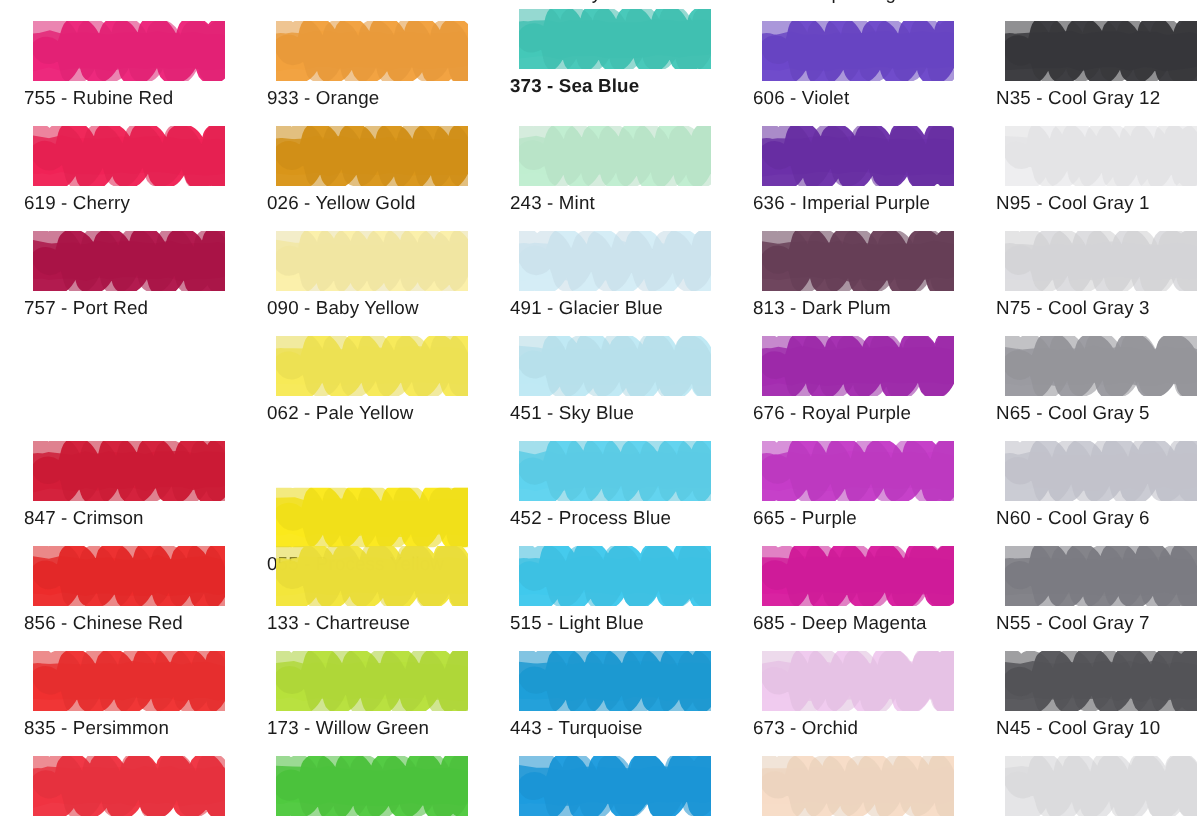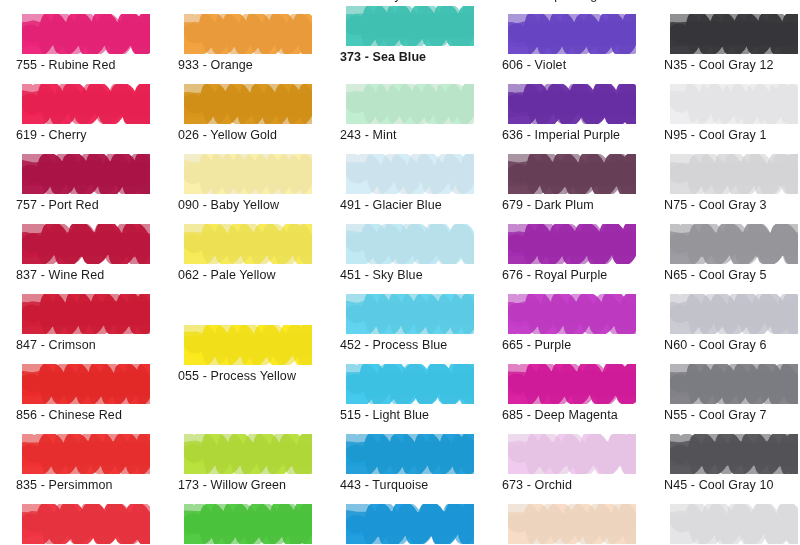--- a/index.html
+++ b/index.html
@@ -219,46 +219,34 @@
     <div class="swatch-cell" style="left: 486px; top: 154px;">
       <div class="swatch-mark">
         <svg width="128" height="40" viewBox="0 0 128 40">
           <g>
             <path d="M 3 20.0 L 3.0 19.5 L 11.0 20.7 L 19.0 19.5 L 27.0 19.0 L 35.0 18.6 L 43.0 20.1 L 51.0 18.7 L 59.0 21.4 L 67.0 19.9 L 75.0 21.0 L 83.0 21.0 L 91.0 20.2 L 99.0 20.5 L 107.0 20.5 L 115.0 18.6 L 123.0 19.8" fill="none" stroke="#6A4059" stroke-width="24.0" stroke-linecap="round" opacity="0.82"></path>
             <path d="M 3.9 32.4 Q 10.9 6.5 16.8 33.2 Q 23.2 33.3 29.7 6.5 Q 36.5 8.4 42.5 31.9 Q 48.5 32.9 55.4 7.9 Q 61.4 7.8 68.3 33.3 Q 75.6 32.7 81.2 7.0 Q 87.4 7.4 94.1 33.2 Q 99.9 32.0 106.9 8.6 Q 113.4 9.0 119.8 33.7 Q 126.3 31.3 125.0 8.4" fill="none" stroke="#6A4059" stroke-width="20.0" stroke-linecap="round" stroke-linejoin="round" opacity="0.97"></path>
             <path d="M 5.1 7.6 Q 10.7 31.3 16.8 7.0 Q 23.1 8.9 28.5 32.0 Q 35.1 31.0 40.1 8.2 Q 45.4 6.7 51.8 32.8 Q 57.8 32.4 63.5 7.8 Q 69.1 6.5 75.2 31.9 Q 80.8 31.1 86.8 8.8 Q 93.2 6.1 98.5 32.6 Q 104.3 33.8 110.2 7.5 Q 116.1 9.1 121.9 33.3 Q 127.6 33.4 125.0 7.4" fill="none" stroke="#633c53" stroke-width="18.4" stroke-linecap="round" stroke-linejoin="round" opacity="0.55"></path>
           </g>
         </svg>
       </div>
-      <div class="swatch-label">679 - Dark Plum</div>
+      <div class="swatch-label">813 - Dark Plum</div>
     </div>
     <div class="swatch-cell" style="left: 648px; top: 154px;">
       <div class="swatch-mark">
         <svg width="128" height="40" viewBox="0 0 128 40">
           <g>
             <path d="M 3 20.0 L 3.0 20.5 L 11.0 20.7 L 19.0 21.3 L 27.0 21.5 L 35.0 20.2 L 43.0 21.4 L 51.0 20.1 L 59.0 20.9 L 67.0 19.2 L 75.0 18.9 L 83.0 19.6 L 91.0 20.7 L 99.0 20.8 L 107.0 20.6 L 115.0 19.4 L 123.0 20.7" fill="none" stroke="#DCDCDF" stroke-width="24.0" stroke-linecap="round" opacity="0.82"></path>
             <path d="M 3.1 32.4 Q 10.4 6.2 16.2 32.8 Q 22.8 33.7 29.4 8.7 Q 36.5 6.3 42.5 33.6 Q 48.1 33.5 55.7 6.9 Q 62.3 8.4 68.9 33.7 Q 75.0 33.7 82.0 8.2 Q 87.9 8.4 95.2 33.7 Q 101.0 33.4 108.3 8.6 Q 115.3 8.5 121.5 31.4 Q 128.1 32.5 125.0 8.3" fill="none" stroke="#DCDCDF" stroke-width="20.0" stroke-linecap="round" stroke-linejoin="round" opacity="0.97"></path>
             <path d="M 3.8 7.6 Q 8.9 32.7 15.8 7.4 Q 22.2 8.6 27.8 31.5 Q 32.9 31.7 39.8 8.5 Q 45.6 7.6 51.8 31.9 Q 58.5 32.2 63.8 8.1 Q 69.8 6.3 75.8 32.7 Q 81.7 31.3 87.8 7.0 Q 94.0 7.5 99.8 33.7 Q 105.7 33.1 111.9 8.3 Q 117.3 6.2 123.9 31.8 Q 130.3 32.3 125.0 8.1" fill="none" stroke="#cdcdcf" stroke-width="18.4" stroke-linecap="round" stroke-linejoin="round" opacity="0.55"></path>
           </g>
         </svg>
       </div>
       <div class="swatch-label">N75 - Cool Gray 3</div>
     </div>
-    <div class="swatch-cell" style="left: 0px; top: 224px;">
-      <div class="swatch-mark">
-        <svg width="128" height="40" viewBox="0 0 128 40">
-          <g>
-            <path d="M 3 20.0 L 3.0 21.4 L 11.0 20.9 L 19.0 20.8 L 27.0 19.3 L 35.0 19.6 L 43.0 21.1 L 51.0 19.3 L 59.0 21.0 L 67.0 19.2 L 75.0 20.5 L 83.0 19.1 L 91.0 19.0 L 99.0 21.3 L 107.0 20.9 L 115.0 21.5 L 123.0 20.8" fill="none" stroke="#C3173F" stroke-width="24.0" stroke-linecap="round" opacity="0.82"></path>
-            <path d="M 3.2 32.4 Q 10.8 6.3 16.7 31.6 Q 23.2 32.2 30.1 7.7 Q 36.5 8.4 43.5 33.2 Q 51.0 32.7 56.9 7.2 Q 63.1 9.0 70.4 31.3 Q 77.6 32.0 83.8 6.5 Q 91.4 7.5 97.2 33.1 Q 104.8 31.4 110.6 8.0 Q 116.8 7.2 124.1 32.4" fill="none" stroke="#C3173F" stroke-width="20.0" stroke-linecap="round" stroke-linejoin="round" opacity="0.97"></path>
-            <path d="M 3.6 7.6 Q 9.3 31.6 14.8 7.1 Q 21.1 6.3 25.9 32.5 Q 32.3 31.0 37.0 7.5 Q 42.7 9.1 48.2 31.4 Q 53.6 31.0 59.3 6.8 Q 65.6 8.7 70.5 31.3 Q 76.7 32.3 81.6 7.5 Q 87.7 8.3 92.7 32.0 Q 98.4 31.6 103.9 6.8 Q 109.6 8.3 115.0 33.6 Q 120.1 33.5 125.0 6.6" fill="none" stroke="#b5153b" stroke-width="18.4" stroke-linecap="round" stroke-linejoin="round" opacity="0.55"></path>
-          </g>
-        </svg>
-      </div>
-      <div class="swatch-label">837 - Wine Red</div>
-    </div>
     <div class="swatch-cell" style="left: 162px; top: 224px;">
       <div class="swatch-mark">
         <svg width="128" height="40" viewBox="0 0 128 40">
           <g>
             <path d="M 3 20.0 L 3.0 20.1 L 11.0 20.2 L 19.0 20.4 L 27.0 19.1 L 35.0 19.9 L 43.0 21.2 L 51.0 19.6 L 59.0 18.8 L 67.0 19.8 L 75.0 19.6 L 83.0 19.4 L 91.0 18.7 L 99.0 19.0 L 107.0 19.4 L 115.0 19.4 L 123.0 20.5" fill="none" stroke="#F7E956" stroke-width="24.0" stroke-linecap="round" opacity="0.82"></path>
             <path d="M 2.1 32.4 Q 8.6 7.8 15.3 33.5 Q 21.7 33.2 28.4 7.1 Q 34.5 8.8 41.5 31.1 Q 48.8 32.3 54.6 8.0 Q 60.2 6.7 67.7 32.0 Q 74.2 32.6 80.8 8.0 Q 86.8 6.2 93.9 31.4 Q 99.9 32.9 107.0 8.7 Q 112.6 8.6 120.1 32.8 Q 126.9 32.1 125.0 7.3" fill="none" stroke="#F7E956" stroke-width="20.0" stroke-linecap="round" stroke-linejoin="round" opacity="0.97"></path>
             <path d="M 4.7 7.6 Q 10.5 32.6 16.7 6.3 Q 23.3 8.1 28.7 31.1 Q 34.9 33.5 40.7 7.6 Q 47.4 9.0 52.7 31.8 Q 58.8 31.2 64.7 6.4 Q 70.5 8.9 76.7 32.0 Q 82.5 31.7 88.7 8.0 Q 95.3 7.9 100.7 32.9 Q 107.3 33.8 112.7 6.8 Q 118.9 7.6 124.8 31.8" fill="none" stroke="#e6d950" stroke-width="18.4" stroke-linecap="round" stroke-linejoin="round" opacity="0.55"></path>
           </g>
         </svg>
       </div>
@@ -365,20 +353,32 @@
         <svg width="128" height="40" viewBox="0 0 128 40">
           <g>
             <path d="M 3 20.0 L 3.0 19.4 L 11.0 20.7 L 19.0 18.9 L 27.0 19.8 L 35.0 21.2 L 43.0 19.9 L 51.0 19.5 L 59.0 21.2 L 67.0 21.0 L 75.0 21.4 L 83.0 18.5 L 91.0 21.3 L 99.0 20.8 L 107.0 19.2 L 115.0 18.8 L 123.0 20.6" fill="none" stroke="#EC2A2A" stroke-width="24.0" stroke-linecap="round" opacity="0.82"></path>
             <path d="M 2.1 32.4 Q 9.1 6.4 14.6 33.4 Q 21.9 32.3 27.2 8.2 Q 33.6 8.2 39.7 31.2 Q 46.4 33.0 52.3 7.6 Q 58.5 8.4 64.8 32.4 Q 70.7 32.9 77.3 6.9 Q 83.0 8.7 89.9 32.7 Q 96.7 33.7 102.4 8.4 Q 108.5 7.8 114.9 33.4 Q 120.8 32.8 125.0 7.4" fill="none" stroke="#EC2A2A" stroke-width="20.0" stroke-linecap="round" stroke-linejoin="round" opacity="0.97"></path>
             <path d="M 4.9 7.6 Q 10.7 32.0 16.8 6.9 Q 23.6 7.1 28.7 32.1 Q 34.6 31.2 40.7 8.6 Q 46.1 8.9 52.6 32.7 Q 57.9 31.1 64.5 8.1 Q 70.3 7.3 76.4 32.2 Q 82.9 32.3 88.4 8.4 Q 94.8 7.1 100.3 32.0 Q 106.2 33.4 112.2 7.2 Q 117.2 6.1 124.1 33.6" fill="none" stroke="#db2727" stroke-width="18.4" stroke-linecap="round" stroke-linejoin="round" opacity="0.55"></path>
           </g>
         </svg>
       </div>
       <div class="swatch-label">856 - Chinese Red</div>
     </div>
+    <div class="swatch-cell" style="left: 162px; top: 364px;">
+      <div class="swatch-mark">
+        <svg width="128" height="40" viewBox="0 0 128 40">
+          <g>
+            <path d="M 3 20.0 L 3.0 21.1 L 11.0 20.6 L 19.0 18.9 L 27.0 19.5 L 35.0 20.7 L 43.0 20.7 L 51.0 18.9 L 59.0 19.3 L 67.0 19.7 L 75.0 21.0 L 83.0 21.3 L 91.0 20.3 L 99.0 19.5 L 107.0 20.3 L 115.0 19.4 L 123.0 20.2" fill="none" stroke="#F3E53A" stroke-width="24.0" stroke-linecap="round" opacity="0.82"></path>
+            <path d="M 3.0 32.4 Q 8.1 7.3 14.2 31.1 Q 19.7 32.9 25.4 7.8 Q 30.1 7.3 36.6 32.1 Q 41.5 31.6 47.8 8.2 Q 54.0 8.7 59.0 31.3 Q 64.4 33.8 70.2 6.8 Q 75.2 7.2 81.4 33.3 Q 87.0 30.9 92.6 7.9 Q 99.2 7.8 103.8 31.6 Q 108.8 32.3 115.0 6.8 Q 121.4 6.4 125.0 33.3" fill="none" stroke="#F3E53A" stroke-width="20.0" stroke-linecap="round" stroke-linejoin="round" opacity="0.97"></path>
+            <path d="M 4.5 7.6 Q 11.0 31.2 16.8 8.1 Q 23.7 6.5 29.0 33.6 Q 34.2 31.7 41.3 6.9 Q 47.2 6.5 53.5 33.0 Q 60.1 31.0 65.8 6.9 Q 71.4 7.2 78.0 33.0 Q 83.9 32.1 90.3 6.5 Q 97.2 7.0 102.5 32.9 Q 107.9 31.3 114.8 7.7 Q 121.1 8.8 125.0 33.3" fill="none" stroke="#e2d536" stroke-width="18.4" stroke-linecap="round" stroke-linejoin="round" opacity="0.55"></path>
+          </g>
+        </svg>
+      </div>
+      <div class="swatch-label">133 - Chartreuse</div>
+    </div>
     <div class="swatch-cell" style="left: 324px; top: 364px;">
       <div class="swatch-mark">
         <svg width="128" height="40" viewBox="0 0 128 40">
           <g>
             <path d="M 3 20.0 L 3.0 20.6 L 11.0 20.0 L 19.0 20.8 L 27.0 21.3 L 35.0 20.9 L 43.0 18.8 L 51.0 19.0 L 59.0 19.8 L 67.0 21.1 L 75.0 19.5 L 83.0 19.0 L 91.0 20.7 L 99.0 19.2 L 107.0 20.7 L 115.0 19.5 L 123.0 20.1" fill="none" stroke="#3FC8EC" stroke-width="24.0" stroke-linecap="round" opacity="0.82"></path>
             <path d="M 2.5 32.4 Q 7.6 7.7 13.5 33.2 Q 19.0 32.7 24.5 6.5 Q 30.1 7.1 35.5 33.6 Q 41.2 31.7 46.5 6.4 Q 52.5 6.7 57.5 32.4 Q 62.8 32.2 68.6 8.8 Q 74.8 6.7 79.6 32.0 Q 84.1 31.8 90.6 7.9 Q 96.8 6.9 101.6 31.6 Q 107.2 33.8 112.6 6.3 Q 117.6 8.1 123.6 33.3 Q 128.2 33.9 125.0 8.5" fill="none" stroke="#3FC8EC" stroke-width="20.0" stroke-linecap="round" stroke-linejoin="round" opacity="0.97"></path>
             <path d="M 4.1 7.6 Q 10.2 33.4 16.5 8.3 Q 22.4 7.1 29.0 31.7 Q 34.4 31.4 41.4 8.6 Q 48.5 6.5 53.8 33.0 Q 59.5 33.8 66.2 7.8 Q 71.9 8.1 78.7 32.0 Q 84.4 32.1 91.1 8.0 Q 97.6 7.8 103.5 32.6 Q 110.4 31.6 116.0 6.3 Q 122.5 7.5 125.0 31.7" fill="none" stroke="#3bbadb" stroke-width="18.4" stroke-linecap="round" stroke-linejoin="round" opacity="0.55"></path>
           </g>
         </svg>
       </div>

